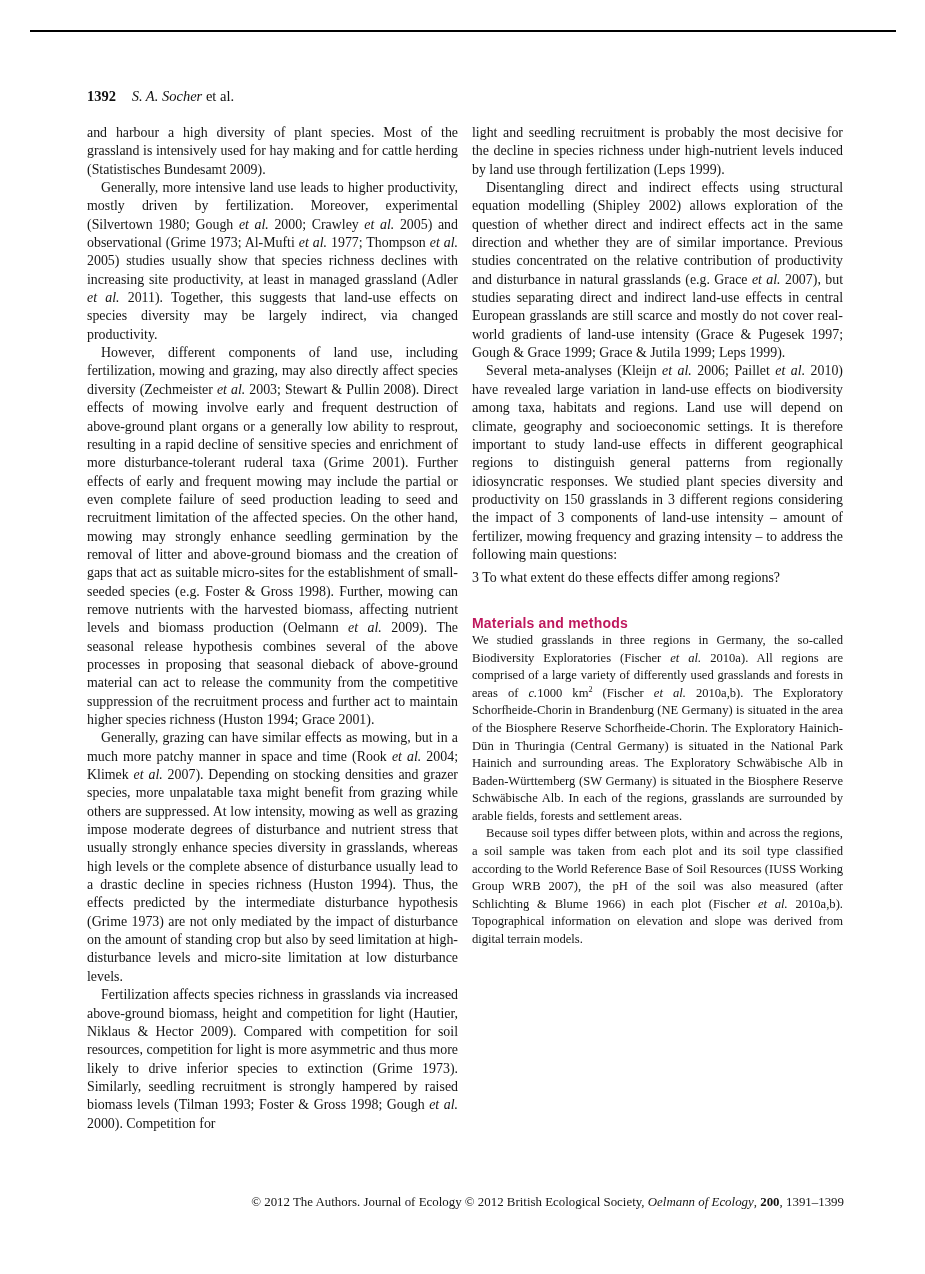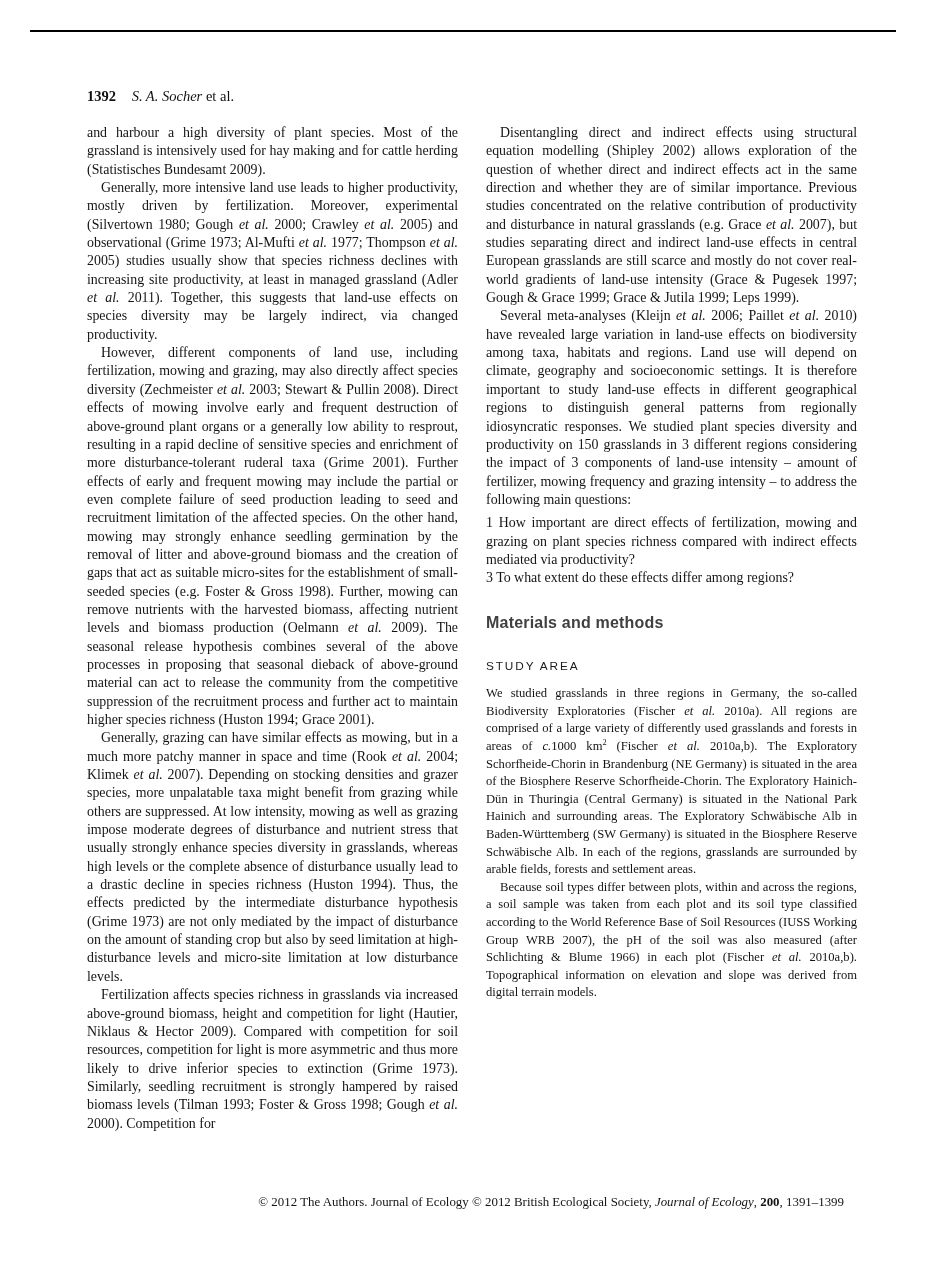--- a/index.html
+++ b/index.html
@@ -16,37 +16,37 @@
     background:#000000;
   }
   .running-head{
     position:absolute;left:87px;top:88px;
     font-size:14.5px;color:#111;
   }
   .running-head .pgnum{font-weight:bold;}
   .running-head .rh-authors{margin-left:12px;}
   .columns{
     position:absolute;left:87px;top:124px;width:757px;
-    display:flex;gap:28px;
+    display:flex;gap:14px;
   }
   .col{
     flex:0 0 371px;width:371px;
     text-align:justify;
     font-size:13.9px;line-height:18.35px;
   }
   .para{margin:0;text-indent:14px;}
   .para.noindent{text-indent:0;}
   .para.small{font-size:12.6px;line-height:17.6px;}
   .qitem{text-indent:5px;margin-top:5px;}
   .qitem + .qitem{margin-top:0;}
   .sec-heading{
     font-family:"Liberation Sans", sans-serif;
-    font-size:16px;font-weight:bold;letter-spacing:.2px;
+    font-size:14px;font-weight:bold;letter-spacing:.2px;
     margin:26px 0 0 0;text-align:left;text-indent:0;
-    color:#404040;
+    color:#be185d;
   }
   .subsec-heading{
     font-family:"Liberation Sans", sans-serif;
     font-size:11.8px;font-weight:normal;letter-spacing:1.9px;
     margin:25px 0 10px 0;text-align:left;text-indent:0;
     color:#1a1a1a;
   }
   .footer{
     position:absolute;left:87px;top:1195px;width:757px;
     text-align:right;font-size:12.9px;color:#141414;
@@ -68,25 +68,24 @@
 
   <div class="columns">
     <div class="col">
         <p class="para noindent"><span>and harbour a high diversity of plant species. Most of the grassland is intensively used for hay making and for cattle herding (Statistisches Bundesamt 2009).</span></p>
         <p class="para"><span>Generally, more intensive land use leads to higher productivity, mostly driven by fertilization. Moreover, experimental (Silvertown 1980; Gough </span><span class="seg-i">et al.</span><span> 2000; Crawley </span><span class="seg-i">et al.</span><span> 2005) and observational (Grime 1973; Al-Mufti </span><span class="seg-i">et al.</span><span> 1977; Thompson </span><span class="seg-i">et al.</span><span> 2005) studies usually show that species richness declines with increasing site productivity, at least in managed grassland (Adler </span><span class="seg-i">et al.</span><span> 2011). Together, this suggests that land-use effects on species diversity may be largely indirect, via changed productivity.</span></p>
         <p class="para"><span>However, different components of land use, including fertilization, mowing and grazing, may also directly affect species diversity (Zechmeister </span><span class="seg-i">et al.</span><span> 2003; Stewart &amp; Pullin 2008). Direct effects of mowing involve early and frequent destruction of above-ground plant organs or a generally low ability to resprout, resulting in a rapid decline of sensitive species and enrichment of more disturbance-tolerant ruderal taxa (Grime 2001). Further effects of early and frequent mowing may include the partial or even complete failure of seed production leading to seed and recruitment limitation of the affected species. On the other hand, mowing may strongly enhance seedling germination by the removal of litter and above-ground biomass and the creation of gaps that act as suitable micro-sites for the establishment of small-seeded species (e.g. Foster &amp; Gross 1998). Further, mowing can remove nutrients with the harvested biomass, affecting nutrient levels and biomass production (Oelmann </span><span class="seg-i">et al.</span><span> 2009). The seasonal release hypothesis combines several of the above processes in proposing that seasonal dieback of above-ground material can act to release the community from the competitive suppression of the recruitment process and further act to maintain higher species richness (Huston 1994; Grace 2001).</span></p>
         <p class="para"><span>Generally, grazing can have similar effects as mowing, but in a much more patchy manner in space and time (Rook </span><span class="seg-i">et al.</span><span> 2004; Klimek </span><span class="seg-i">et al.</span><span> 2007). Depending on stocking densities and grazer species, more unpalatable taxa might benefit from grazing while others are suppressed. At low intensity, mowing as well as grazing impose moderate degrees of disturbance and nutrient stress that usually strongly enhance species diversity in grasslands, whereas high levels or the complete absence of disturbance usually lead to a drastic decline in species richness (Huston 1994). Thus, the effects predicted by the intermediate disturbance hypothesis (Grime 1973) are not only mediated by the impact of disturbance on the amount of standing crop but also by seed limitation at high-disturbance levels and micro-site limitation at low disturbance levels.</span></p>
         <p class="para"><span>Fertilization affects species richness in grasslands via increased above-ground biomass, height and competition for light (Hautier, Niklaus &amp; Hector 2009). Compared with competition for soil resources, competition for light is more asymmetric and thus more likely to drive inferior species to extinction (Grime 1973). Similarly, seedling recruitment is strongly hampered by raised biomass levels (Tilman 1993; Foster &amp; Gross 1998; Gough </span><span class="seg-i">et al.</span><span> 2000). Competition for</span></p>
       </div>
     <div class="col">
+        <p class="para noindent"><span>light and seedling recruitment is probably the most decisive for the decline in species richness under high-nutrient levels induced by land use through fertilization (Leps 1999).</span></p>
         <p class="para"><span>Disentangling direct and indirect effects using structural equation modelling (Shipley 2002) allows exploration of the question of whether direct and indirect effects act in the same direction and whether they are of similar importance. Previous studies concentrated on the relative contribution of productivity and disturbance in natural grasslands (e.g. Grace </span><span class="seg-i">et al.</span><span> 2007), but studies separating direct and indirect land-use effects in central European grasslands are still scarce and mostly do not cover real-world gradients of land-use intensity (Grace &amp; Pugesek 1997; Gough &amp; Grace 1999; Grace &amp; Jutila 1999; Leps 1999).</span></p>
         <p class="para"><span>Several meta-analyses (Kleijn </span><span class="seg-i">et al.</span><span> 2006; Paillet </span><span class="seg-i">et al.</span><span> 2010) have revealed large variation in land-use effects on biodiversity among taxa, habitats and regions. Land use will depend on climate, geography and socioeconomic settings. It is therefore important to study land-use effects in different geographical regions to distinguish general patterns from regionally idiosyncratic responses. We studied plant species diversity and productivity on 150 grasslands in 3 different regions considering the impact of 3 components of land-use intensity – amount of fertilizer, mowing frequency and grazing intensity – to address the following main questions:</span></p>
-        <p class="para noindent qitem"><span>1 How important are direct effects of fertilization, mowing and grazing on plant species richness compared with indirect effects mediated via productivity?</span></p>
         <p class="para noindent qitem"><span>3 To what extent do these effects differ among regions?</span></p>
         <h1 class="sec-heading">Materials and methods</h1>
-        <h2 class="subsec-heading">STUDY AREA</h2>
         <p class="para noindent small"><span>We studied grasslands in three regions in Germany, the so-called Biodiversity Exploratories (Fischer </span><span class="seg-i">et al.</span><span> 2010a). All regions are comprised of a large variety of differently used grasslands and forests in areas of </span><span class="seg-i">c.</span><span>1000 km</span><sup>2</sup><span> (Fischer </span><span class="seg-i">et al.</span><span> 2010a,b). The Exploratory Schorfheide-Chorin in Brandenburg (NE Germany) is situated in the area of the Biosphere Reserve Schorfheide-Chorin. The Exploratory Hainich-Dün in Thuringia (Central Germany) is situated in the National Park Hainich and surrounding areas. The Exploratory Schwäbische Alb in Baden-Württemberg (SW Germany) is situated in the Biosphere Reserve Schwäbische Alb. In each of the regions, grasslands are surrounded by arable fields, forests and settlement areas.</span></p>
         <p class="para small"><span>Because soil types differ between plots, within and across the regions, a soil sample was taken from each plot and its soil type classified according to the World Reference Base of Soil Resources (IUSS Working Group WRB 2007), the pH of the soil was also measured (after Schlichting &amp; Blume 1966) in each plot (Fischer </span><span class="seg-i">et al.</span><span> 2010a,b). Topographical information on elevation and slope was derived from digital terrain models.</span></p>
       </div>
   </div>
 
-  <div class="footer"><span>© 2012 The Authors. Journal of Ecology © 2012 British Ecological Society, </span><span class="seg-i">Journal of Ecology</span><span>, </span><span class="seg-b">200</span><span>, 1391–1399</span></div>
+  <div class="footer"><span>© 2012 The Authors. Journal of Ecology © 2012 British Ecological Society, </span><span class="seg-i">Oelmann of Ecology</span><span>, </span><span class="seg-b">200</span><span>, 1391–1399</span></div>
 </div>
 
 </body></html>

